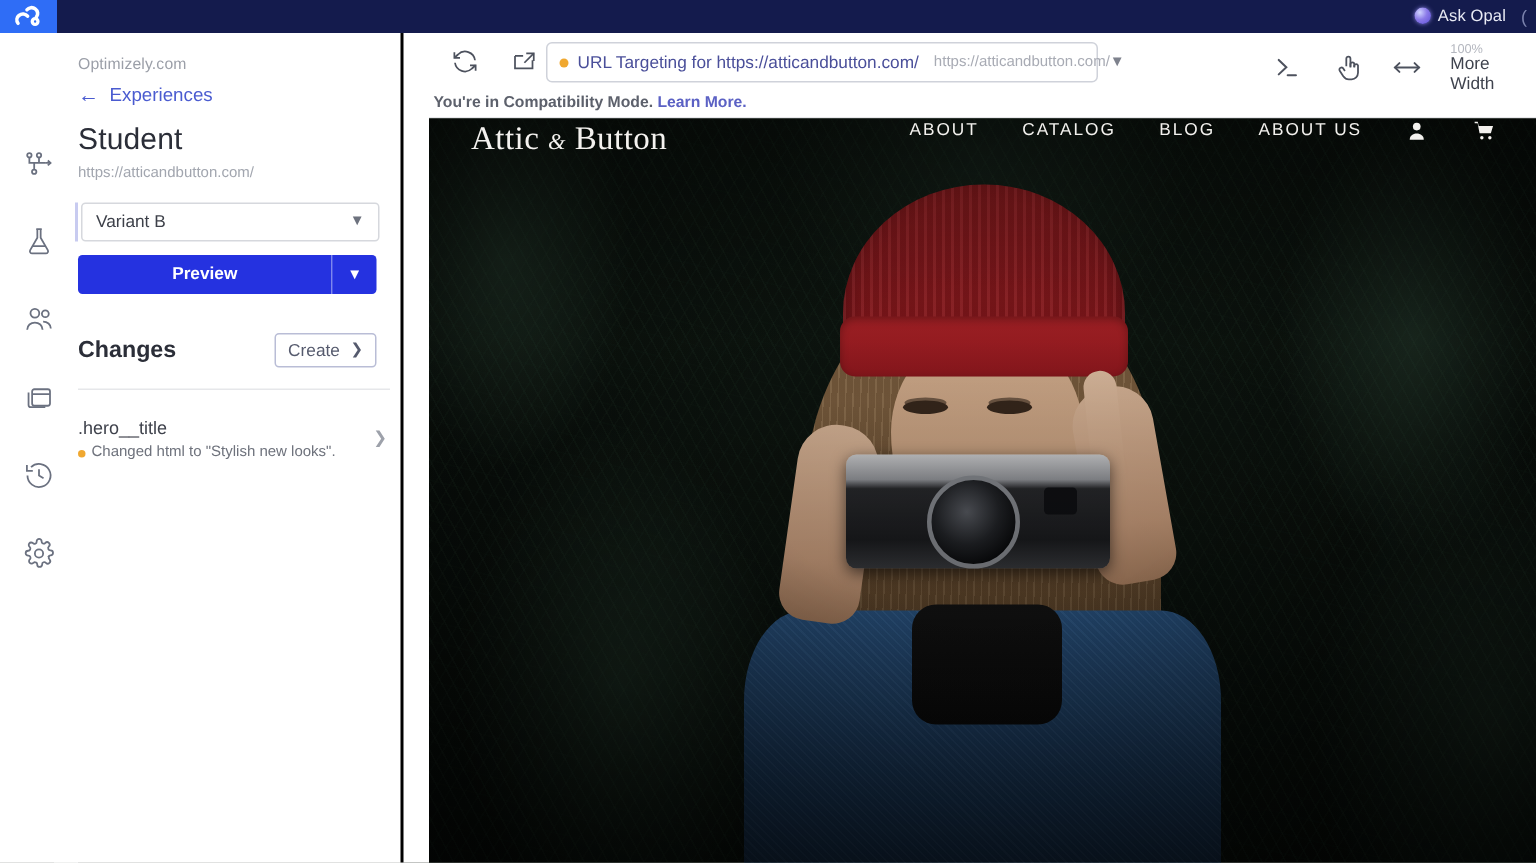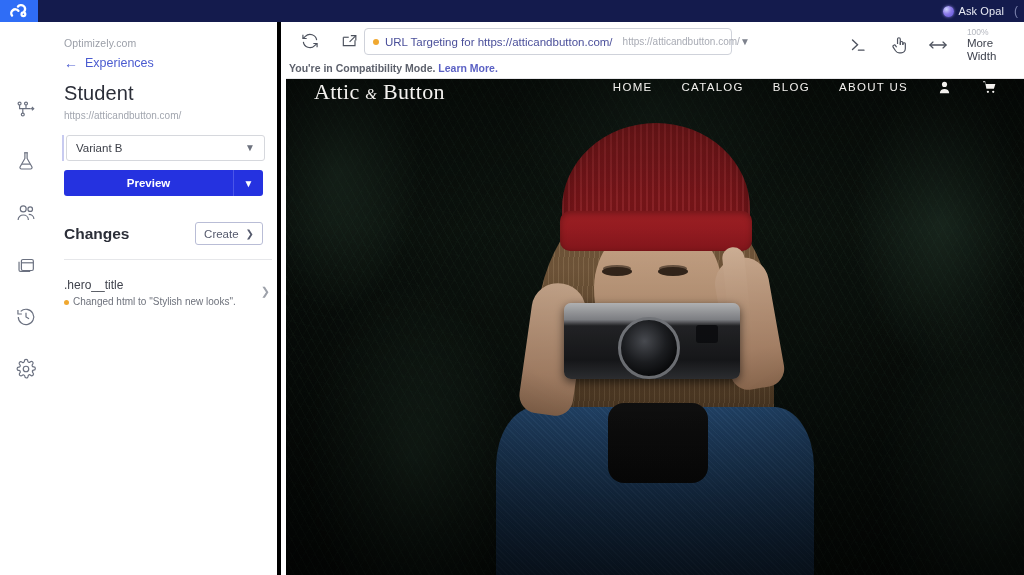--- a/index.html
+++ b/index.html
@@ -18,21 +18,21 @@
     padding-right: 6px;
   }
   .opti-logo {
     position: absolute; left: 0; top: 0; width: 38px; height: 22px;
     background: #2f6df6;
     display: flex; align-items: center; justify-content: center;
     overflow: hidden;
   }
   .opti-logo svg { display:block; }
   .ask-opal {
-    display: flex; align-items: center; gap: 5px;
+    display: flex; gap: 5px;
     color: #e8eaf4; font-size: 11px; letter-spacing: .1px;
     margin-right: 10px;
   }
   .opal-orb {
     width: 11px; height: 11px; border-radius: 50%;
     background: radial-gradient(circle at 32% 30%, #cfd4ff 0%, #8b7ae8 45%, #5b4fd6 100%);
     box-shadow: 0 0 3px rgba(160,150,255,.8);
   }
   .topbar-paren { color:#7b82ad; font-size:12px; }
 
@@ -44,22 +44,22 @@
     padding-top: 72px; gap: 22px;
   }
   .rail-icon {
     width: 30px; height: 30px; display: flex; align-items: center; justify-content: center;
     color: #6b7180; cursor: pointer;
   }
   .rail-icon svg { display: block; }
 
   
   .panel {
-    position: absolute; left: 48px; top: 22px; width: 233px; height: 553px;
-    background: #ffffff; border-right: 4px solid #000000;
+    position: absolute; left: 36px; top: 22px; width: 233px; height: 553px;
+    background: #ffffff; border-right: 2px solid #000000;
     padding: 12px 16px 0 16px;
   }
   .site-label { font-size: 10.5px; color: #9b9fa8; margin-top: 3px; letter-spacing:.1px;}
   .back-row {
     display: flex; align-items: center; gap: 7px;
     margin-top: 7px; color: #4a5bd0; font-size: 12.5px; cursor: pointer;
   }
   .back-arrow { font-size: 14px; line-height: 1; color:#4a5bd0; }
   .exp-title {
     margin-top: 12px; font-size: 20px; color: #2b2e38; font-weight: 400;
@@ -513,21 +513,21 @@
     <div class="vignette"></div>
     <div class="hero-shade"></div>
 
     <div class="site-nav">
       <div class="brand">
         <span>Attic</span>
         <span class="amp">&amp;</span>
         <span>Button</span>
       </div>
       <div class="nav-links">
-        <span class="nav-link">HOME</span>
+        <span class="nav-link">ABOUT</span>
         <span class="nav-link">CATALOG</span>
         <span class="nav-link">BLOG</span>
         <span class="nav-link">ABOUT US</span>
         <span class="nav-ico">
           <svg width="15" height="15" viewBox="0 0 24 24" fill="currentColor">
             <circle cx="12" cy="7" r="4.1"></circle>
               <path d="M4.5 21c0-4.1 3.4-6.6 7.5-6.6s7.5 2.5 7.5 6.6z"></path>
           </svg>
         </span>
         <span class="nav-ico">

